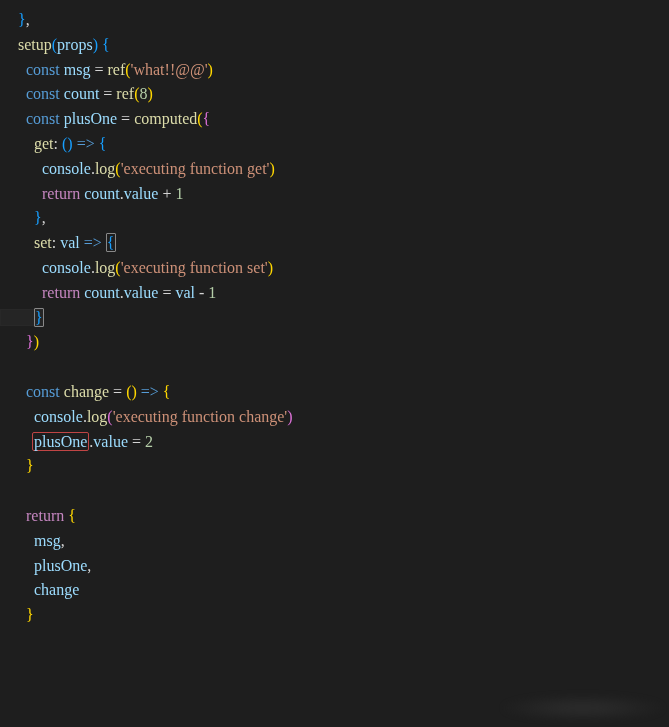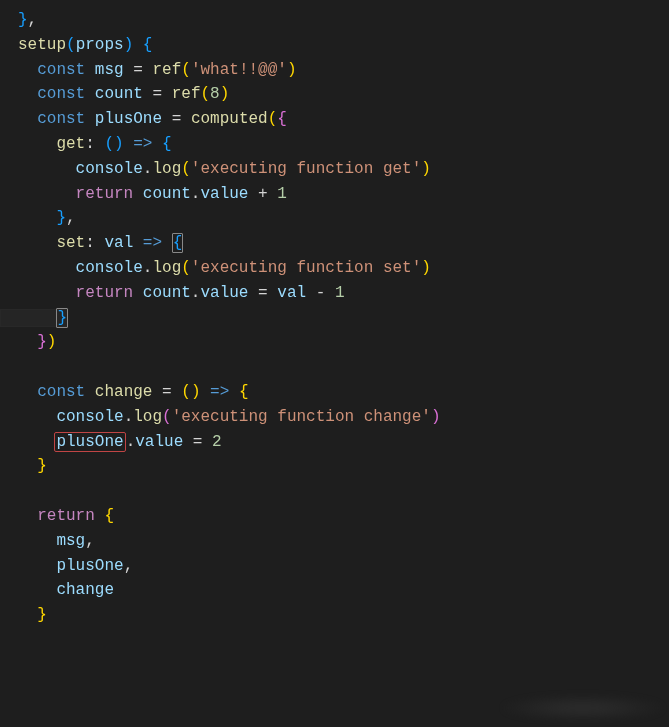--- a/index.html
+++ b/index.html
@@ -18,21 +18,21 @@
   .kw      { color: #569cd6; }  
   .kw2     { color: #c586c0; }  
   .fn      { color: #dcdcaa; }  
   .var     { color: #9cdcfe; }  
   .str     { color: #ce9178; }  
   .num     { color: #b5cea8; }  
   .punc    { color: #d4d4d4; }  
   .brace-y  { color: #ffd700; }  
   .brace-p  { color: #da70d6; }  
   .brace-b  { color: #179fff; }
-  pre.code { font-family: Liberation Mono, monospace; }
+  pre.code { font-family: Liberation Serif, serif; }
   .boxed {
     border: 1px solid #c04545;
     border-radius: 2px;
     padding: 0 1px;
     margin-left: -2px;
   }
   .match {
     border: 1px solid #888;
     border-radius: 1px;
   }

